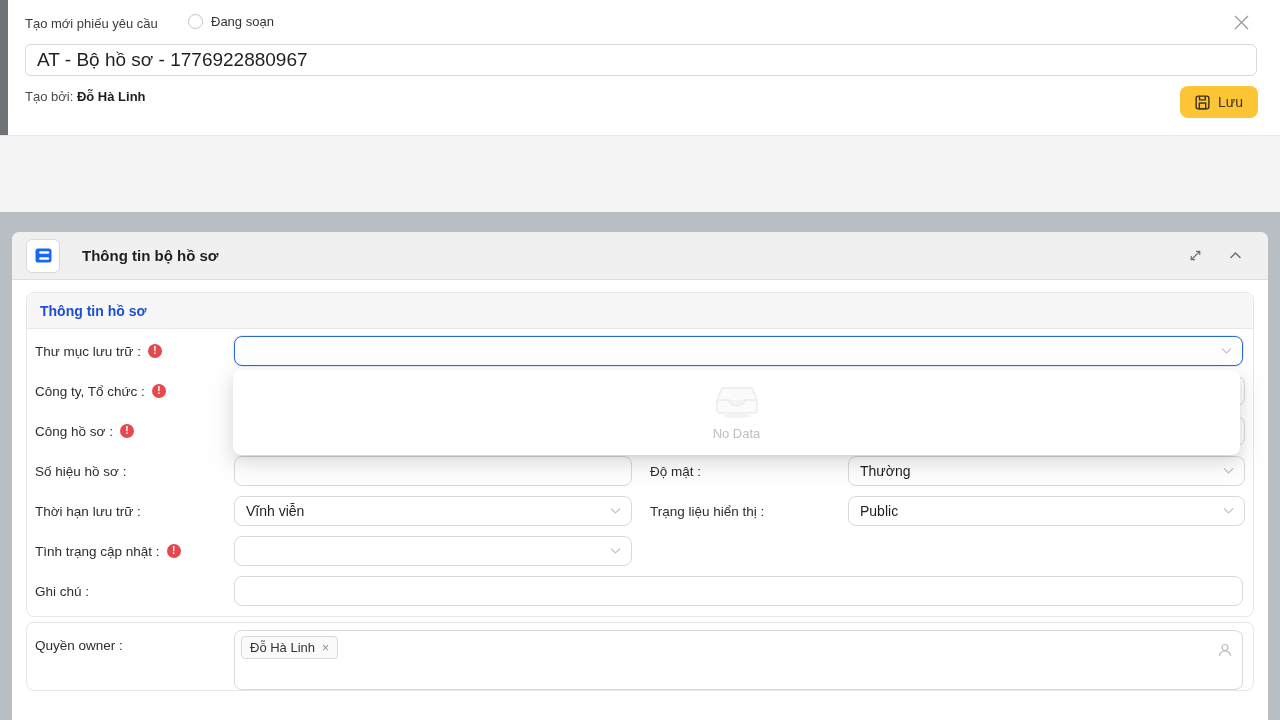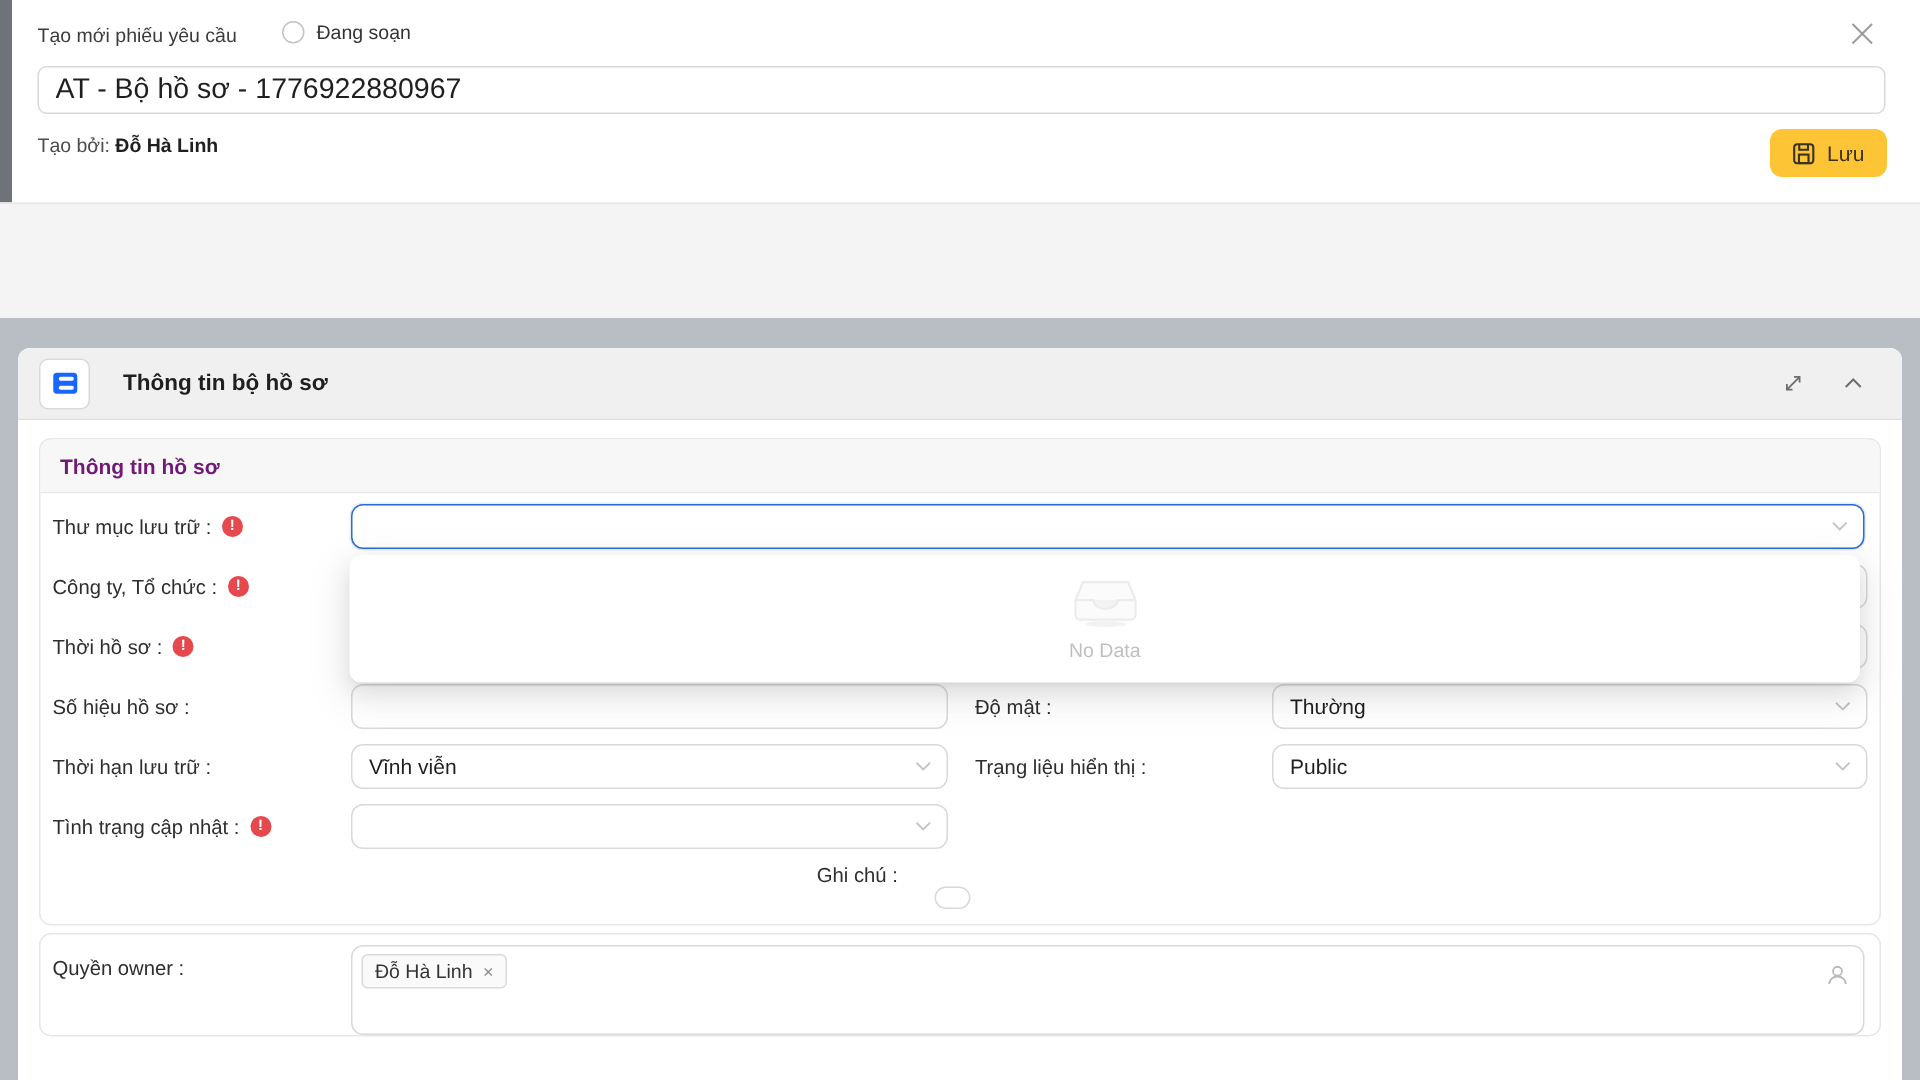--- a/index.html
+++ b/index.html
@@ -37,21 +37,21 @@
   .panel-header { height:48px; background:#f0f0f0; border-radius:8px 8px 0 0; border-bottom:1px solid #dedede; display:flex; align-items:center; padding:0 22px 0 14px;justify-content:center; }
   .panel-icon-btn { width:34px; height:34px; background:#fff; border:1px solid #d9d9d9; border-radius:6px; display:flex; align-items:center; justify-content:center; cursor:pointer; }
   .panel-title { margin-left:22px; font-size:15px; font-weight:700; color:#1f1f1f; }
   .panel-header .spacer { flex:1; }
   .icon-btn { width:22px; height:22px; display:flex; align-items:center; justify-content:center; cursor:pointer; }
   .panel-header .gap { width:18px; }
   .panel-body { padding:12px 14px 0 14px; }
 
   
   .card { border:1px solid #e7e7e7; border-radius:8px; background:#fff; }
-  .card-header { background:#f7f7f7; border-bottom:1px solid #e7e7e7; border-radius:8px 8px 0 0; padding:10px 13px 9px 13px; font-size:14px; font-weight:700; color:#701a75; }
+  .card-header { background:#f7f7f7; border-bottom:1px solid #e7e7e7; border-radius:8px 8px 0 0; padding:10px 13px 9px 13px; font-size:14px; font-weight:700; color:#1d4ed8; }
   .card-body { position:relative; padding-top:7px; padding-bottom:10px; }
   .card2 { margin-top:5px; }
   .card2 .card-body { padding-bottom:0; }
 
   .frow { display:flex; align-items:center; height:30px; margin-bottom:10px; }
   .frow.top-align { align-items:flex-start; height:auto; margin-bottom:0; }
   .flabel { width:207px; padding-left:8px; font-size:13.5px; color:#2e2e2e; display:flex; align-items:center; gap:7px; flex:none; }
   .rlabel { width:198px; margin-left:18px; font-size:13.5px; color:#2e2e2e; flex:none; }
   .req { width:14px; height:14px; border-radius:50%; background:#e5484d; color:#fff; font-size:10px; font-weight:700; display:flex; align-items:center; justify-content:center; line-height:1; }
 
@@ -185,21 +185,21 @@
               <span class="chev">
                 <svg width="11" height="7" viewBox="0 0 11 7">
                     <path d="M1 1 L5.5 5.5 L10 1" fill="none" stroke="#c4c4c4" stroke-width="1.2"></path>
                   </svg>
               </span>
             </div>
           </div>
 
           <div class="frow">
             <div class="flabel">
-              <span>Thời hồ sơ :</span>
+              <span>Công hồ sơ :</span>
               <span class="req">!</span>
             </div>
             <div class="ctrl ctrl-full-b">
               <span class="chev">
                 <svg width="11" height="7" viewBox="0 0 11 7">
                     <path d="M1 1 L5.5 5.5 L10 1" fill="none" stroke="#c4c4c4" stroke-width="1.2"></path>
                   </svg>
               </span>
             </div>
           </div>
@@ -251,21 +251,21 @@
             <div class="ctrl ctrl-half">
               <span class="chev">
                 <svg width="11" height="7" viewBox="0 0 11 7">
                     <path d="M1 1 L5.5 5.5 L10 1" fill="none" stroke="#c4c4c4" stroke-width="1.2"></path>
                   </svg>
               </span>
             </div>
           </div>
 
 
-          <div class="frow" style="margin-bottom:0;flex-direction:column;">
+          <div class="frow" style="margin-bottom:0;">
             <div class="flabel">
               <span>Ghi chú :</span>
             </div>
             <div class="ctrl input ctrl-full"></div>
           </div>
 
           <div class="dropdown">
             <div class="empty-ic">
               <svg width="46" height="34" viewBox="0 0 46 34">
                 <path d="M8 4 h30 l5 12 v10 a3 3 0 0 1 -3 3 h-34 a3 3 0 0 1 -3 -3 v-10 z" fill="#fbfbfb" stroke="#ececec" stroke-width="1.5"></path>

